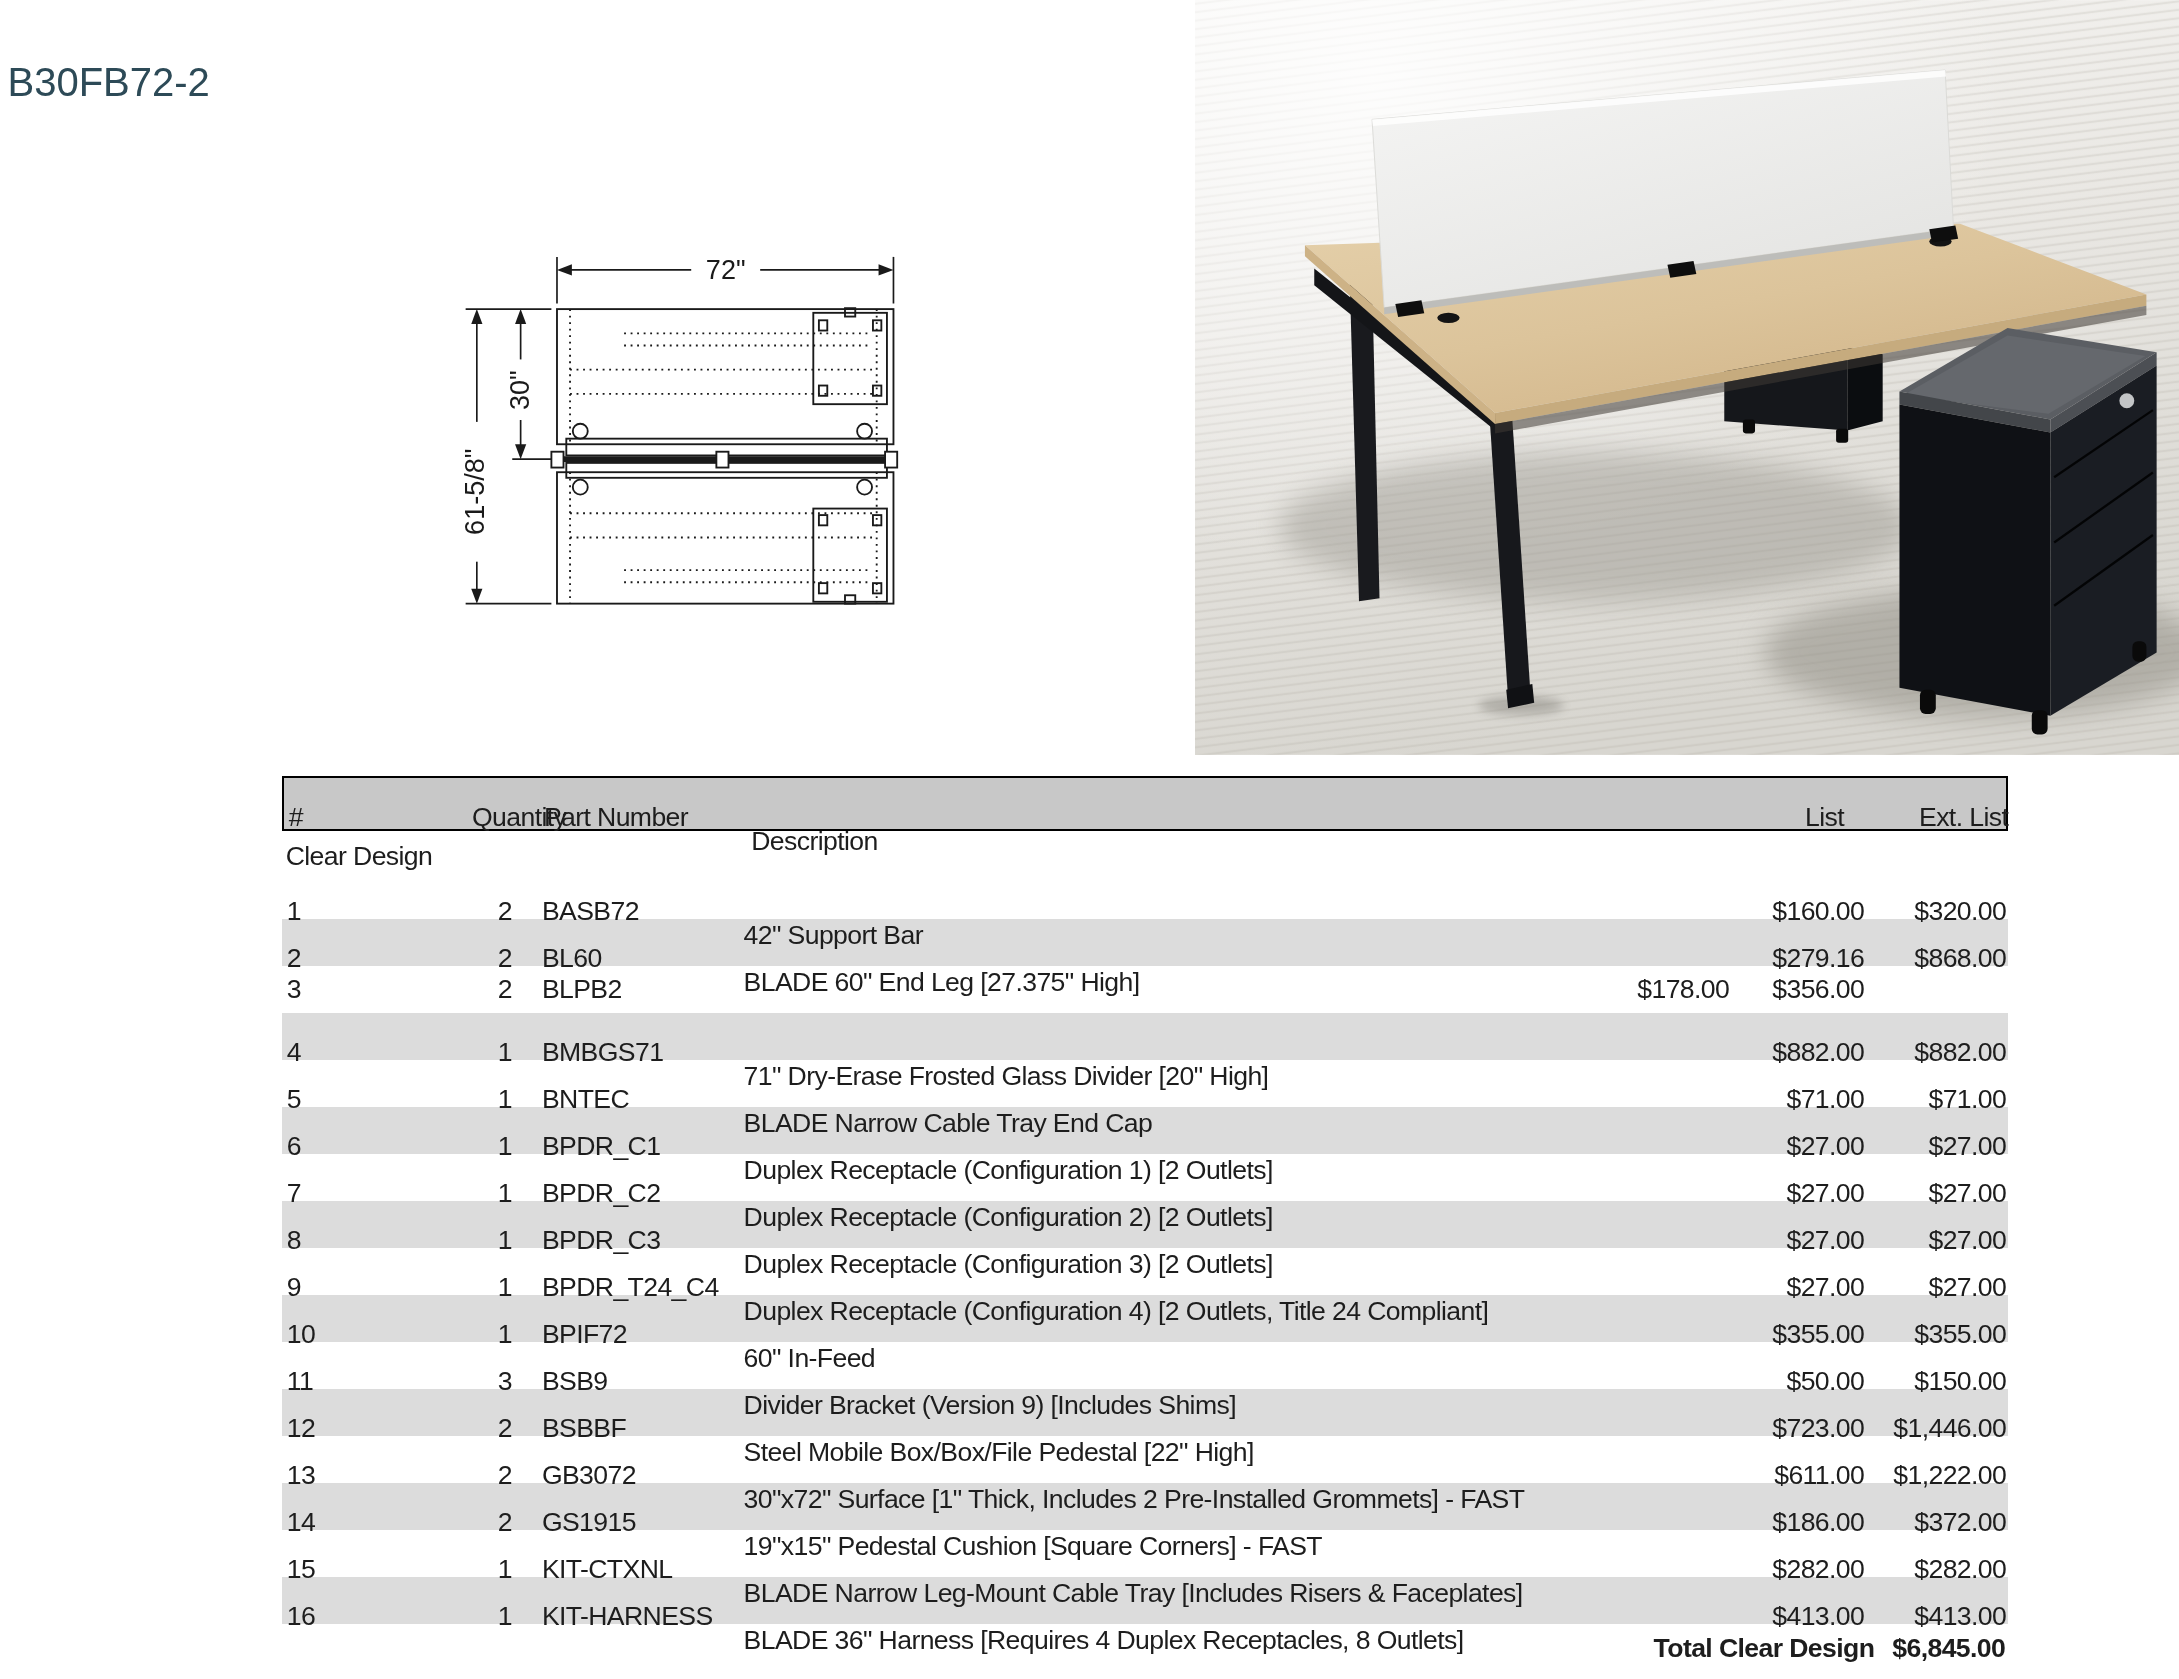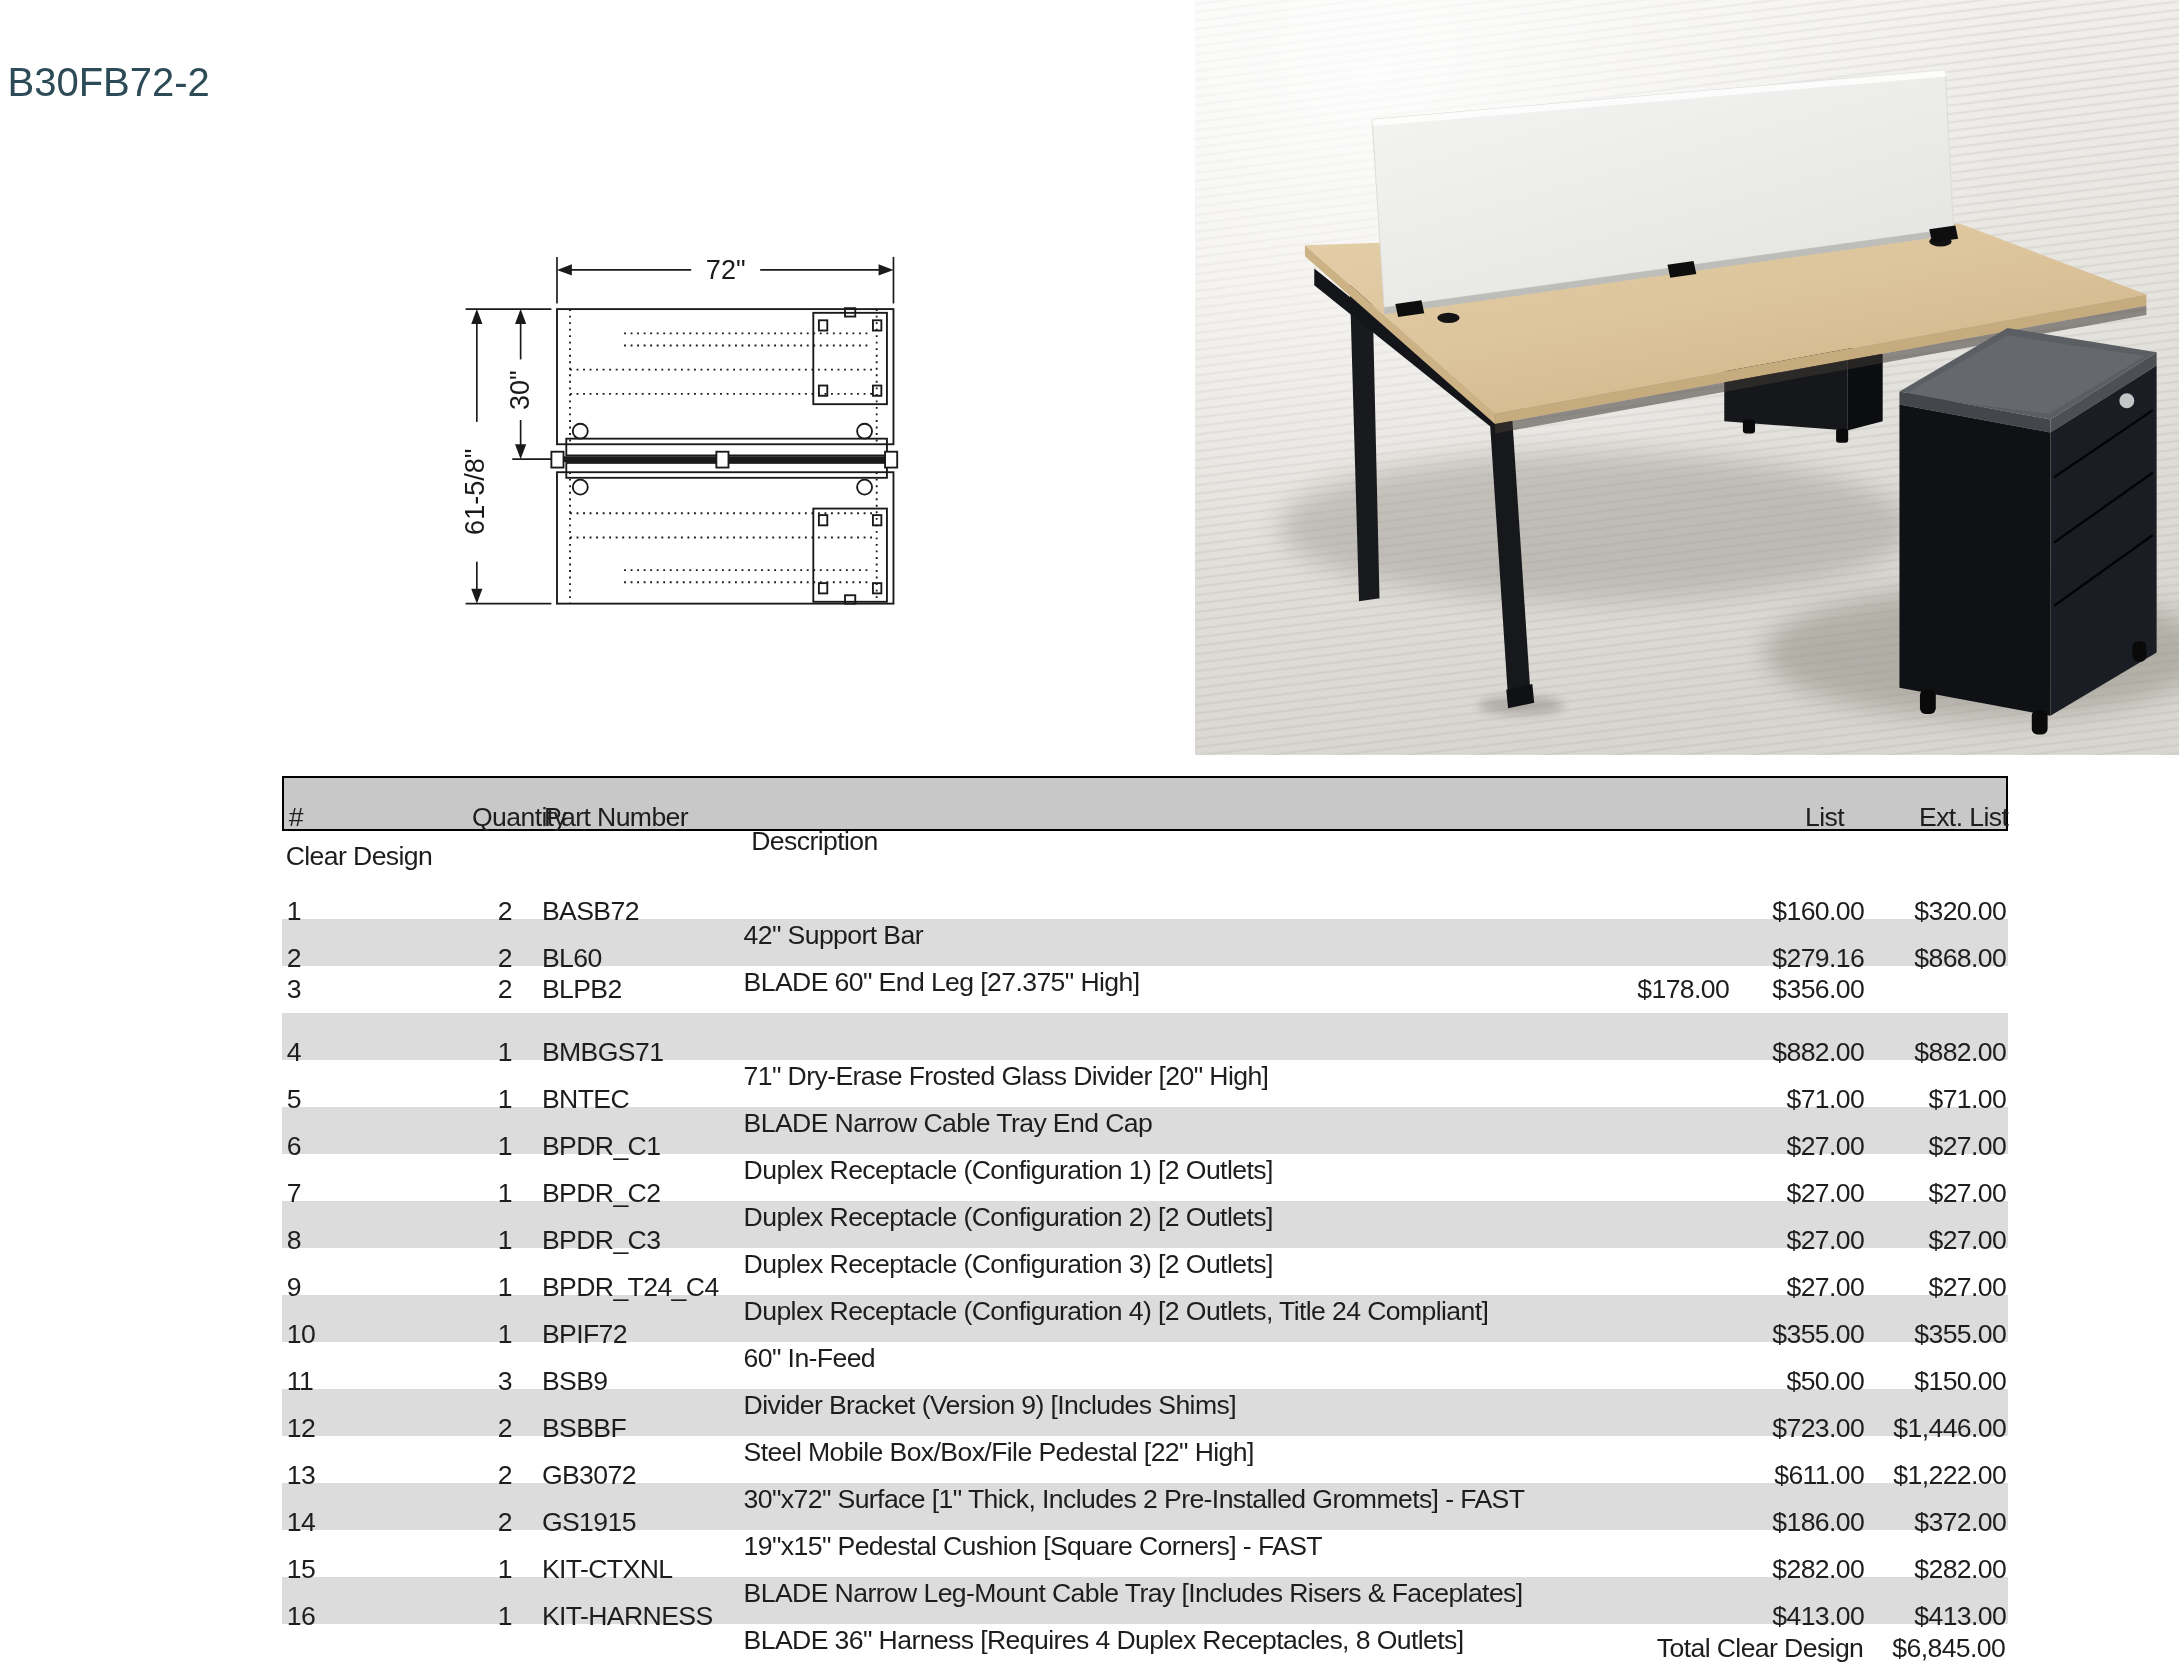--- a/index.html
+++ b/index.html
@@ -17,22 +17,22 @@
   .c{white-space:nowrap;overflow:visible;}
   .c.num{padding-left:4.7px;}
   .c.qty{text-align:right;padding-right:28px;}
   .thead .c.qty{padding-right:0;}
   .c.part{padding-left:1.9px;}
   .c.desc{padding-left:5.6px;margin-top:48px;}
   .thead .c.desc{padding-left:11.2px;}
   .c.list{text-align:right;padding-right:2.8px;}
   .thead .c.list{padding-right:25px;}
   .c.ext{text-align:right;padding-right:2.8px;}
-  .totalrow{height:48px;display:flex;justify-content:flex-end;align-items:center;padding-right:2.8px;}
-  .totalrow .tv{margin-left:29px;}
+  .totalrow{height:48px;display:flex;justify-content:flex-end;align-items:center;padding-right:2.8px;font-weight:bold;}
+  .totalrow .tv{margin-left:18px;}
 </style>
 </head>
 <body>
 
 <div class="page">
 
   <div class="title">B30FB72-2</div>
 
   <svg class="plan" viewBox="0 0 530 450" xmlns="http://www.w3.org/2000/svg">
     <g stroke="#1a1a1a" stroke-width="2" fill="none">

